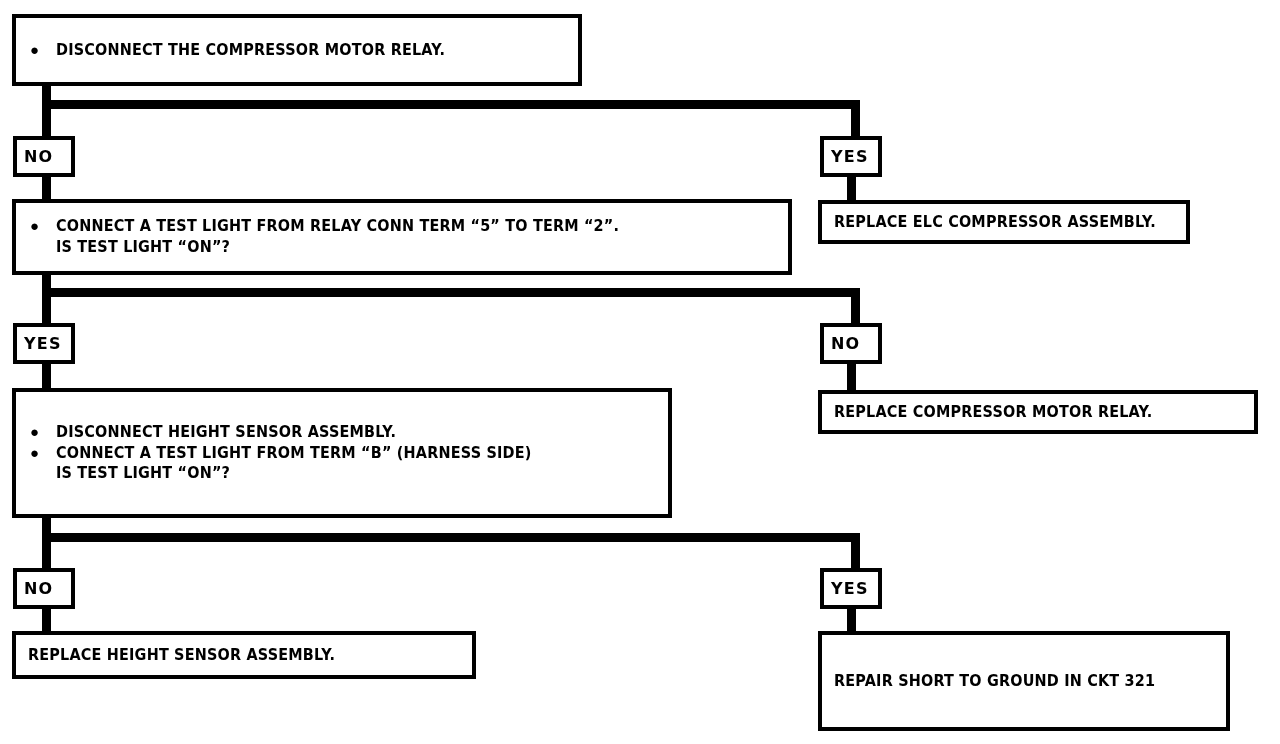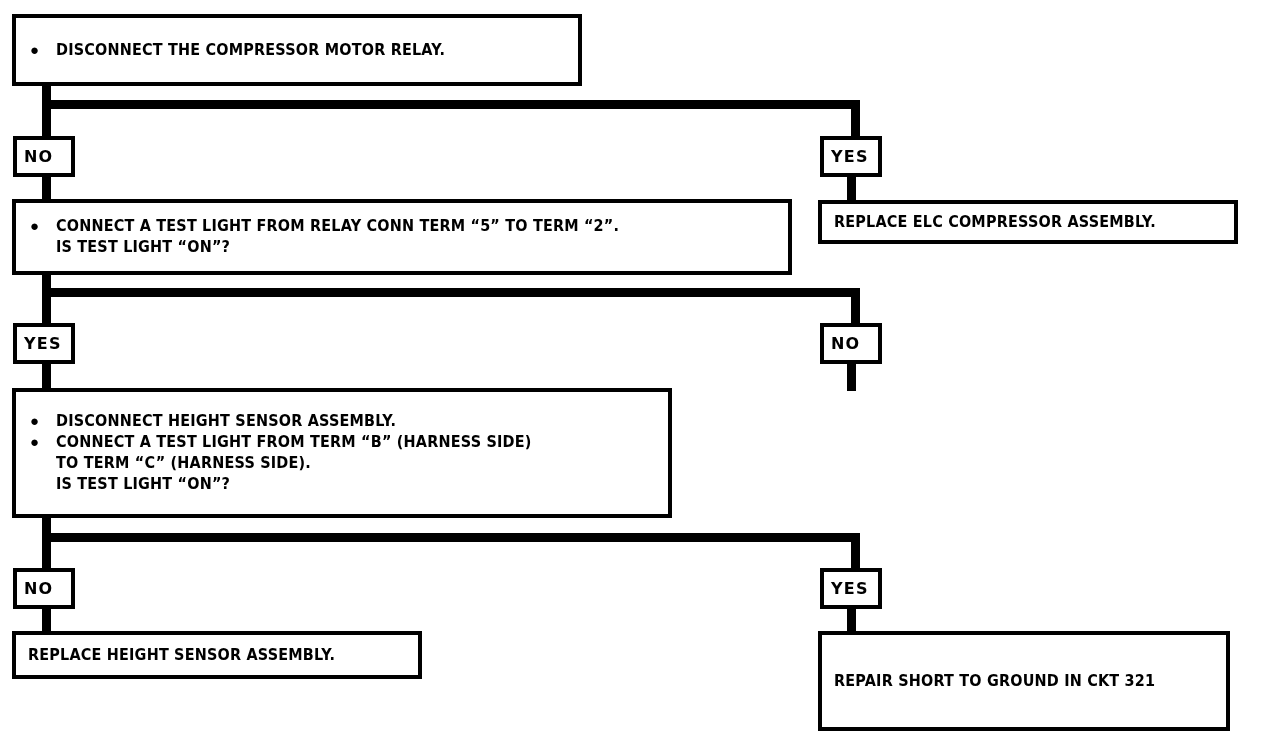--- a/index.html
+++ b/index.html
@@ -139,21 +139,21 @@
         <span class="bullet">●</span>
         <span class="txt">CONNECT A TEST LIGHT FROM RELAY CONN TERM “5” TO TERM “2”.</span>
       </div>
       <div class="line-row">
         <span class="bullet-spacer"></span>
         <span class="txt">IS TEST LIGHT “ON”?</span>
       </div>
     </div>
   </div>
 
-  <div class="node plain" style="left:818px; top:200px; width:420px; height:44px;">
+  <div class="node plain" style="left:818px; top:200px; width:372px; height:44px;">
     <div class="node-inner">
       <div class="line-row">
         <span class="txt">REPLACE ELC COMPRESSOR ASSEMBLY.</span>
       </div>
     </div>
   </div>
 
   <div class="vbar" style="left:42px; top:275px; width:9px; height:48px;"></div>
   <div class="hbar" style="left:42px; top:288px; width:818px; height:9px;"></div>
   <div class="vbar" style="left:851px; top:288px; width:9px; height:35px;"></div>
@@ -173,45 +173,48 @@
       <div class="line-row">
         <span class="bullet">●</span>
         <span class="txt">DISCONNECT HEIGHT SENSOR ASSEMBLY.</span>
       </div>
       <div class="line-row">
         <span class="bullet">●</span>
         <span class="txt">CONNECT A TEST LIGHT FROM TERM “B” (HARNESS SIDE)</span>
       </div>
       <div class="line-row">
         <span class="bullet-spacer"></span>
-        <span class="txt">TO TERM “C” (HARNESS SIDE).</span>
-      </div>
-      <div class="line-row">
-        <span class="bullet-spacer"></span>
         <span class="txt">IS TEST LIGHT “ON”?</span>
       </div>
     </div>
   </div>
 
+  <div class="node plain" style="left:818px; top:390px; width:440px; height:44px;">
+    <div class="node-inner">
+      <div class="line-row">
+        <span class="txt">REPLACE COMPRESSOR MOTOR RELAY.</span>
+      </div>
+    </div>
+  </div>
 
   <div class="vbar" style="left:42px; top:518px; width:9px; height:50px;"></div>
   <div class="hbar" style="left:42px; top:533px; width:818px; height:9px;"></div>
   <div class="vbar" style="left:851px; top:533px; width:9px; height:35px;"></div>
 
   <div class="label-box" style="left:13px; top:568px; width:62px; height:41px;">
     <span class="lbl">NO</span>
   </div>
   <div class="label-box" style="left:820px; top:568px; width:62px; height:41px;">
     <span class="lbl">YES</span>
   </div>
 
   <div class="vbar" style="left:42px; top:609px; width:9px; height:24px;"></div>
   <div class="vbar" style="left:847px; top:609px; width:9px; height:24px;"></div>
 
-  <div class="node plain" style="left:12px; top:631px; width:410px; height:48px;">
+  <div class="node plain" style="left:12px; top:631px; width:464px; height:48px;">
     <div class="node-inner">
       <div class="line-row">
         <span class="txt">REPLACE HEIGHT SENSOR ASSEMBLY.</span>
       </div>
     </div>
   </div>
 
   <div class="node plain" style="left:818px; top:631px; width:412px; height:100px;">
     <div class="node-inner">
       <div class="line-row">

